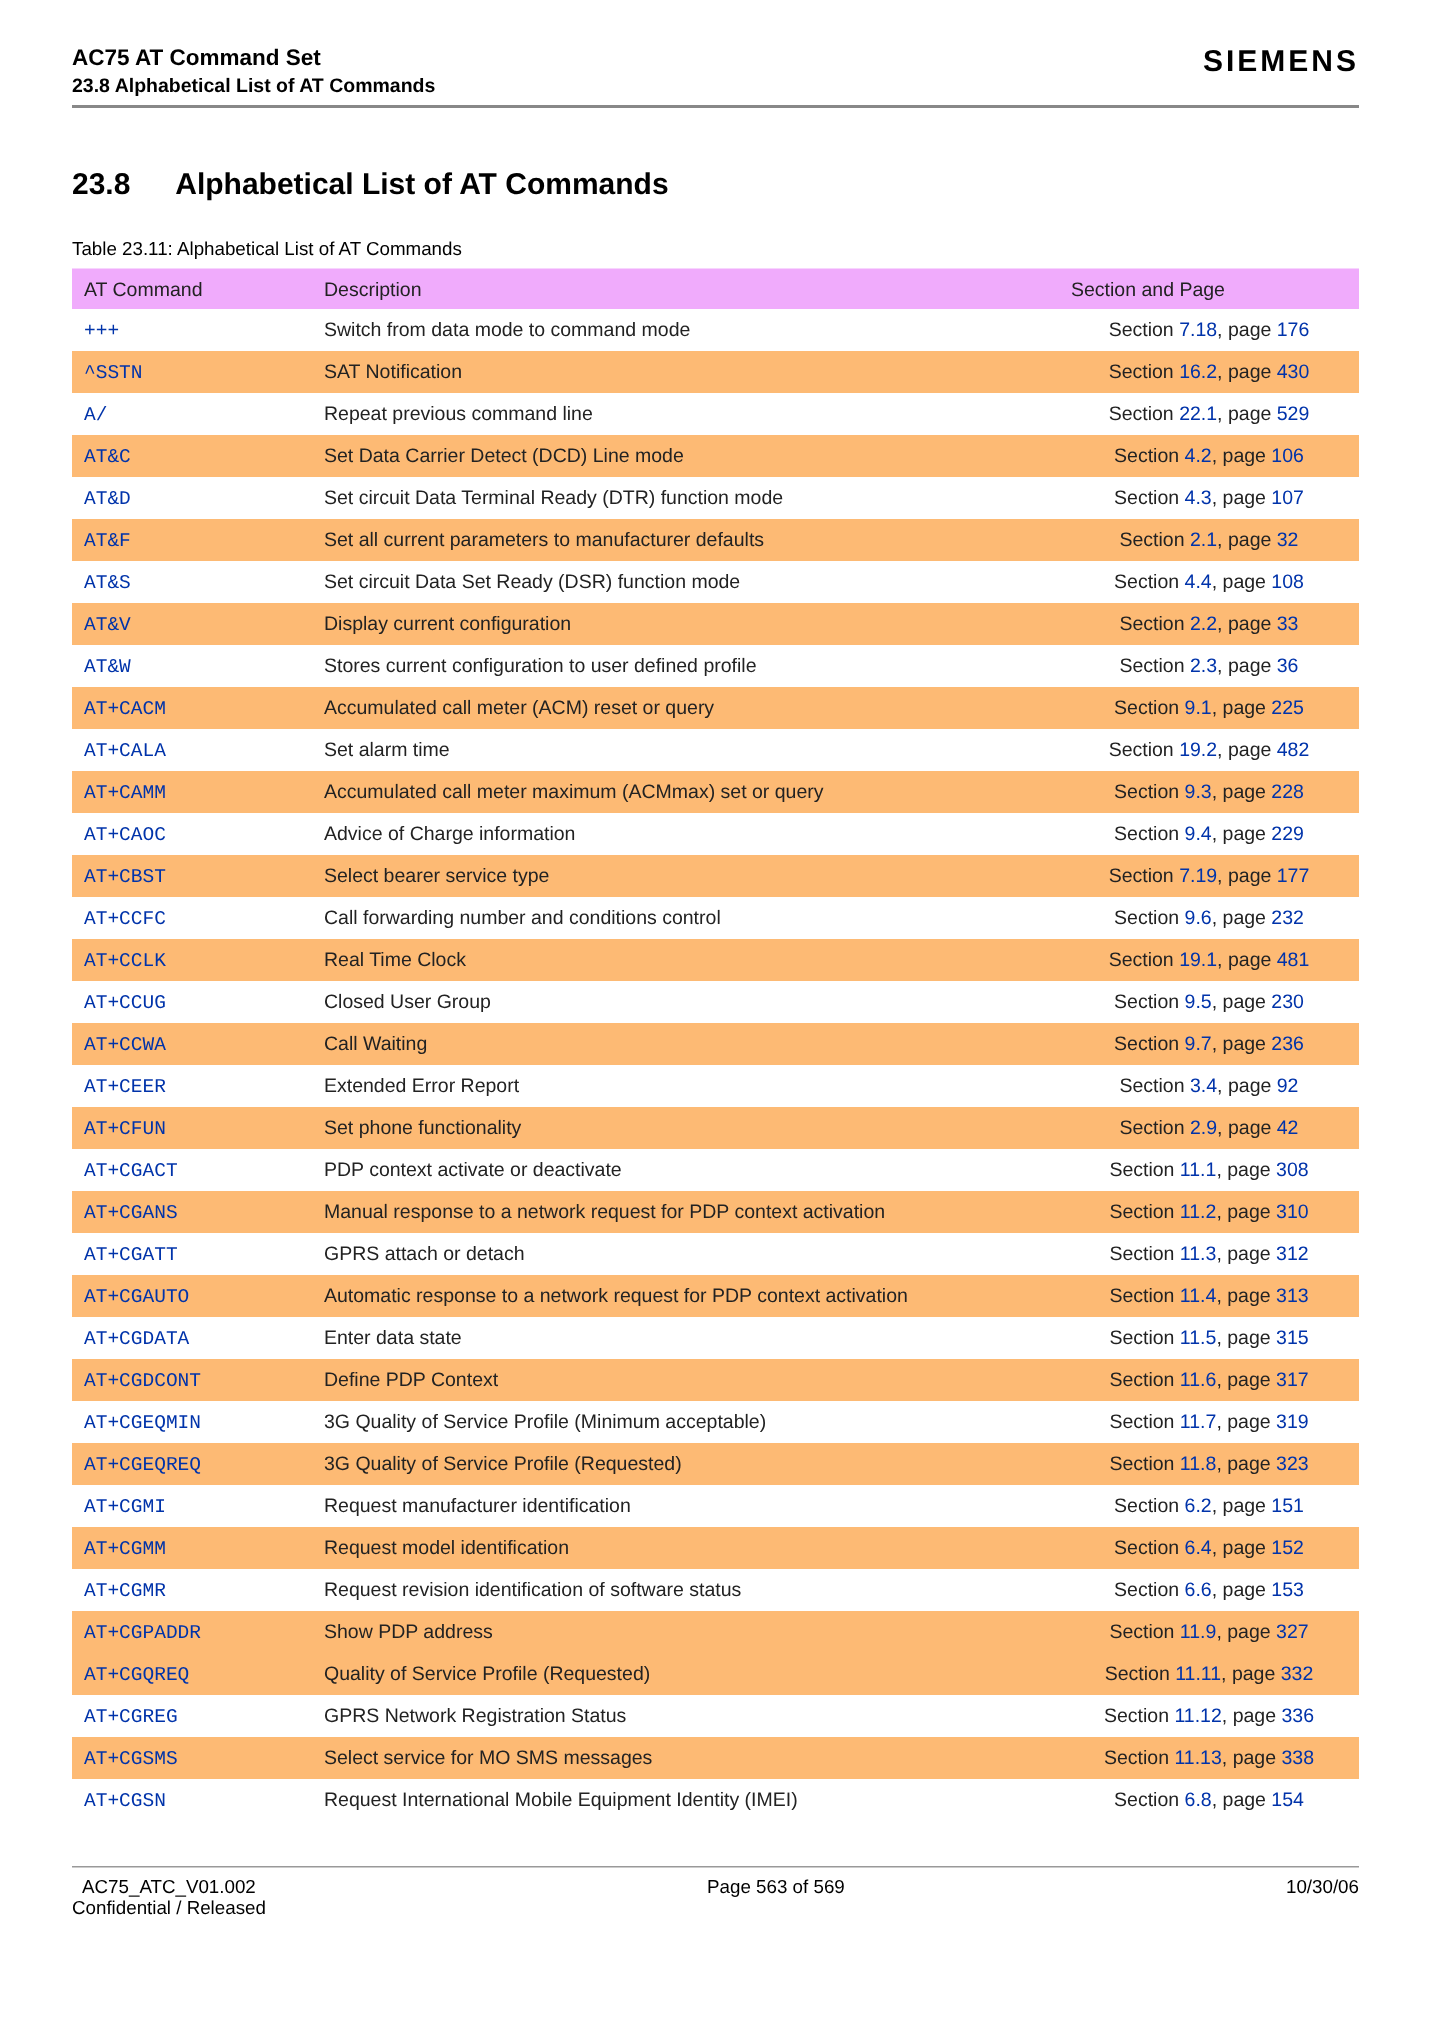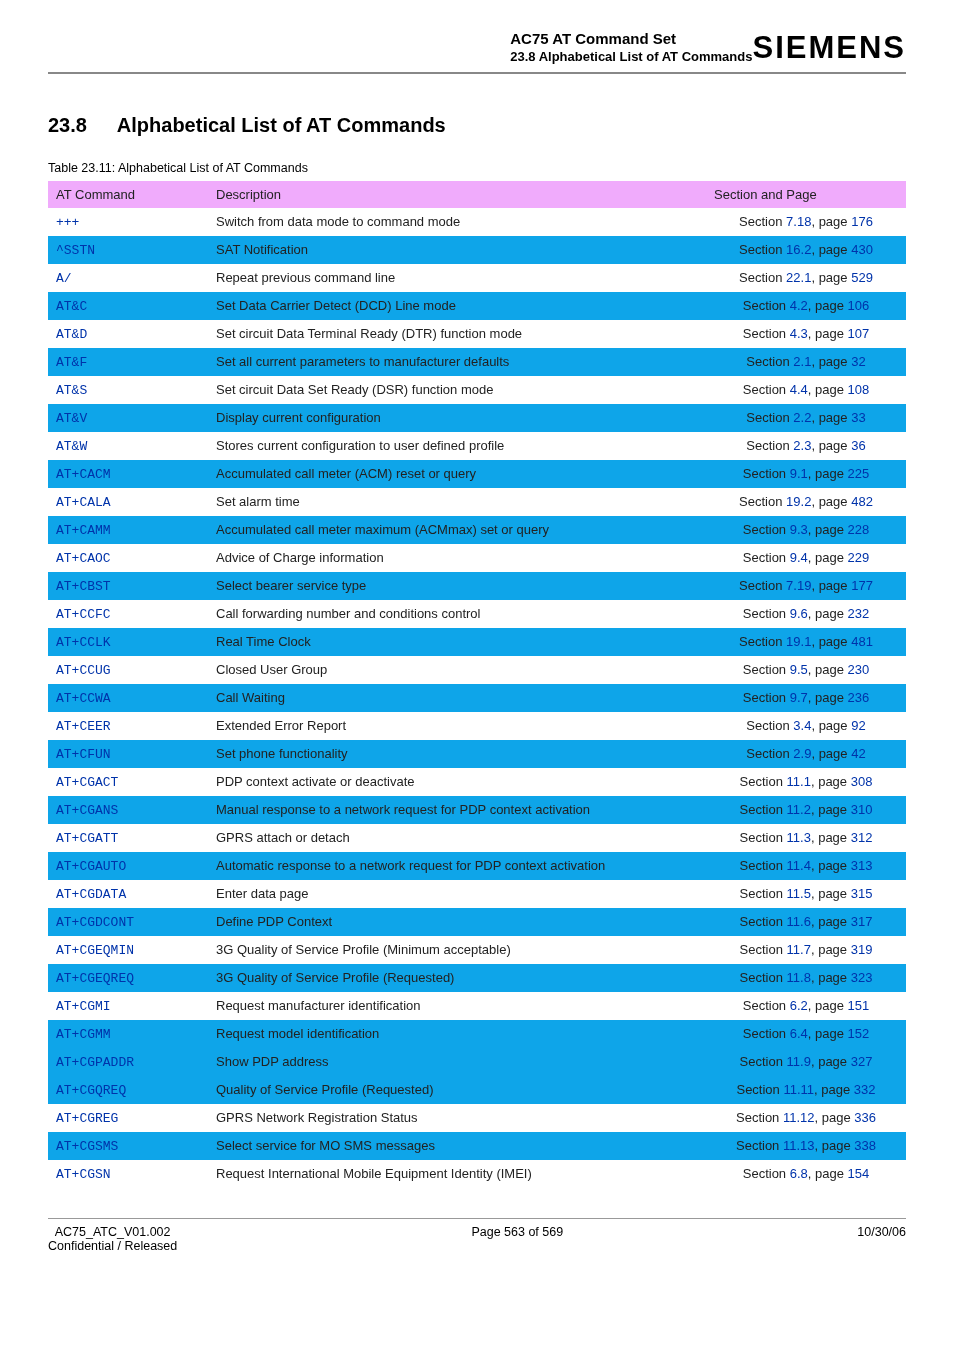--- a/index.html
+++ b/index.html
@@ -7,29 +7,29 @@
     font-family: Arial, Helvetica, sans-serif;
     background: #ffffff;
     color: #000000;
     width: 954px;
     margin: 0 auto;
     padding: 30px 48px 20px 48px;
     font-size: 13px;
   }
   .header-row {
     display: flex;
-    justify-content: flex-end;
+    justify-content: space-between;
     align-items: flex-start;
     margin-bottom: 6px;
   }
   .header-left { display: flex; flex-direction: column; }
   .doc-title { font-size: 15px; font-weight: bold; }
   .doc-sub { font-size: 13px; font-weight: bold; margin-top: 2px; }
   .brand {
-    font-size: 31px;
+    font-size: 20px;
     font-weight: 900;
     letter-spacing: 2px;
     font-family: Arial, sans-serif;
     color: #000;
   }
   .hr-thick { border: none; border-top: 2px solid #888; margin-top: 2px; margin-bottom: 40px; }
   .section-head {
     font-size: 20px;
     font-weight: bold;
     margin-bottom: 24px;
@@ -46,21 +46,21 @@
     text-align: left;
     background: #f0abfc;
     padding: 6px 8px;
     font-weight: normal;
     color: #222;
   }
   table.at-table td {
     padding: 6px 8px;
     vertical-align: top;
   }
-  table.at-table tr.stripe td { background: #0ea5e9; }
+  table.at-table tr.stripe td { background: #fdba74; }
   .cmd {
     font-family: "Courier New", Courier, monospace;
     color: #0033aa;
     white-space: nowrap;
   }
   .desc { color: #222; }
   .ref { color: #222; white-space: nowrap; text-align: center; }
   .ref .lnk { color: #0033aa; }
   col.c1 { width: 160px; }
   col.c2 { width: auto; }
@@ -226,21 +226,21 @@
         <td class="desc">GPRS attach or detach</td>
         <td class="ref">Section <span class="lnk">11.3</span>, page <span class="lnk">312</span></td>
       </tr>
       <tr class="stripe">
         <td><span class="cmd">AT+CGAUTO</span></td>
         <td class="desc">Automatic response to a network request for PDP context activation</td>
         <td class="ref">Section <span class="lnk">11.4</span>, page <span class="lnk">313</span></td>
       </tr>
       <tr>
         <td><span class="cmd">AT+CGDATA</span></td>
-        <td class="desc">Enter data page</td>
+        <td class="desc">Enter data state</td>
         <td class="ref">Section <span class="lnk">11.5</span>, page <span class="lnk">315</span></td>
       </tr>
       <tr class="stripe">
         <td><span class="cmd">AT+CGDCONT</span></td>
         <td class="desc">Define PDP Context</td>
         <td class="ref">Section <span class="lnk">11.6</span>, page <span class="lnk">317</span></td>
       </tr>
       <tr>
         <td><span class="cmd">AT+CGEQMIN</span></td>
         <td class="desc">3G Quality of Service Profile (Minimum acceptable)</td>
@@ -253,20 +253,25 @@
       </tr>
       <tr>
         <td><span class="cmd">AT+CGMI</span></td>
         <td class="desc">Request manufacturer identification</td>
         <td class="ref">Section <span class="lnk">6.2</span>, page <span class="lnk">151</span></td>
       </tr>
       <tr class="stripe">
         <td><span class="cmd">AT+CGMM</span></td>
         <td class="desc">Request model identification</td>
         <td class="ref">Section <span class="lnk">6.4</span>, page <span class="lnk">152</span></td>
+      </tr>
+      <tr>
+        <td><span class="cmd">AT+CGMR</span></td>
+        <td class="desc">Request revision identification of software status</td>
+        <td class="ref">Section <span class="lnk">6.6</span>, page <span class="lnk">153</span></td>
       </tr>
       <tr class="stripe">
         <td><span class="cmd">AT+CGPADDR</span></td>
         <td class="desc">Show PDP address</td>
         <td class="ref">Section <span class="lnk">11.9</span>, page <span class="lnk">327</span></td>
       </tr>
       <tr class="stripe">
         <td><span class="cmd">AT+CGQREQ</span></td>
         <td class="desc">Quality of Service Profile (Requested)</td>
         <td class="ref">Section <span class="lnk">11.11</span>, page <span class="lnk">332</span></td>

